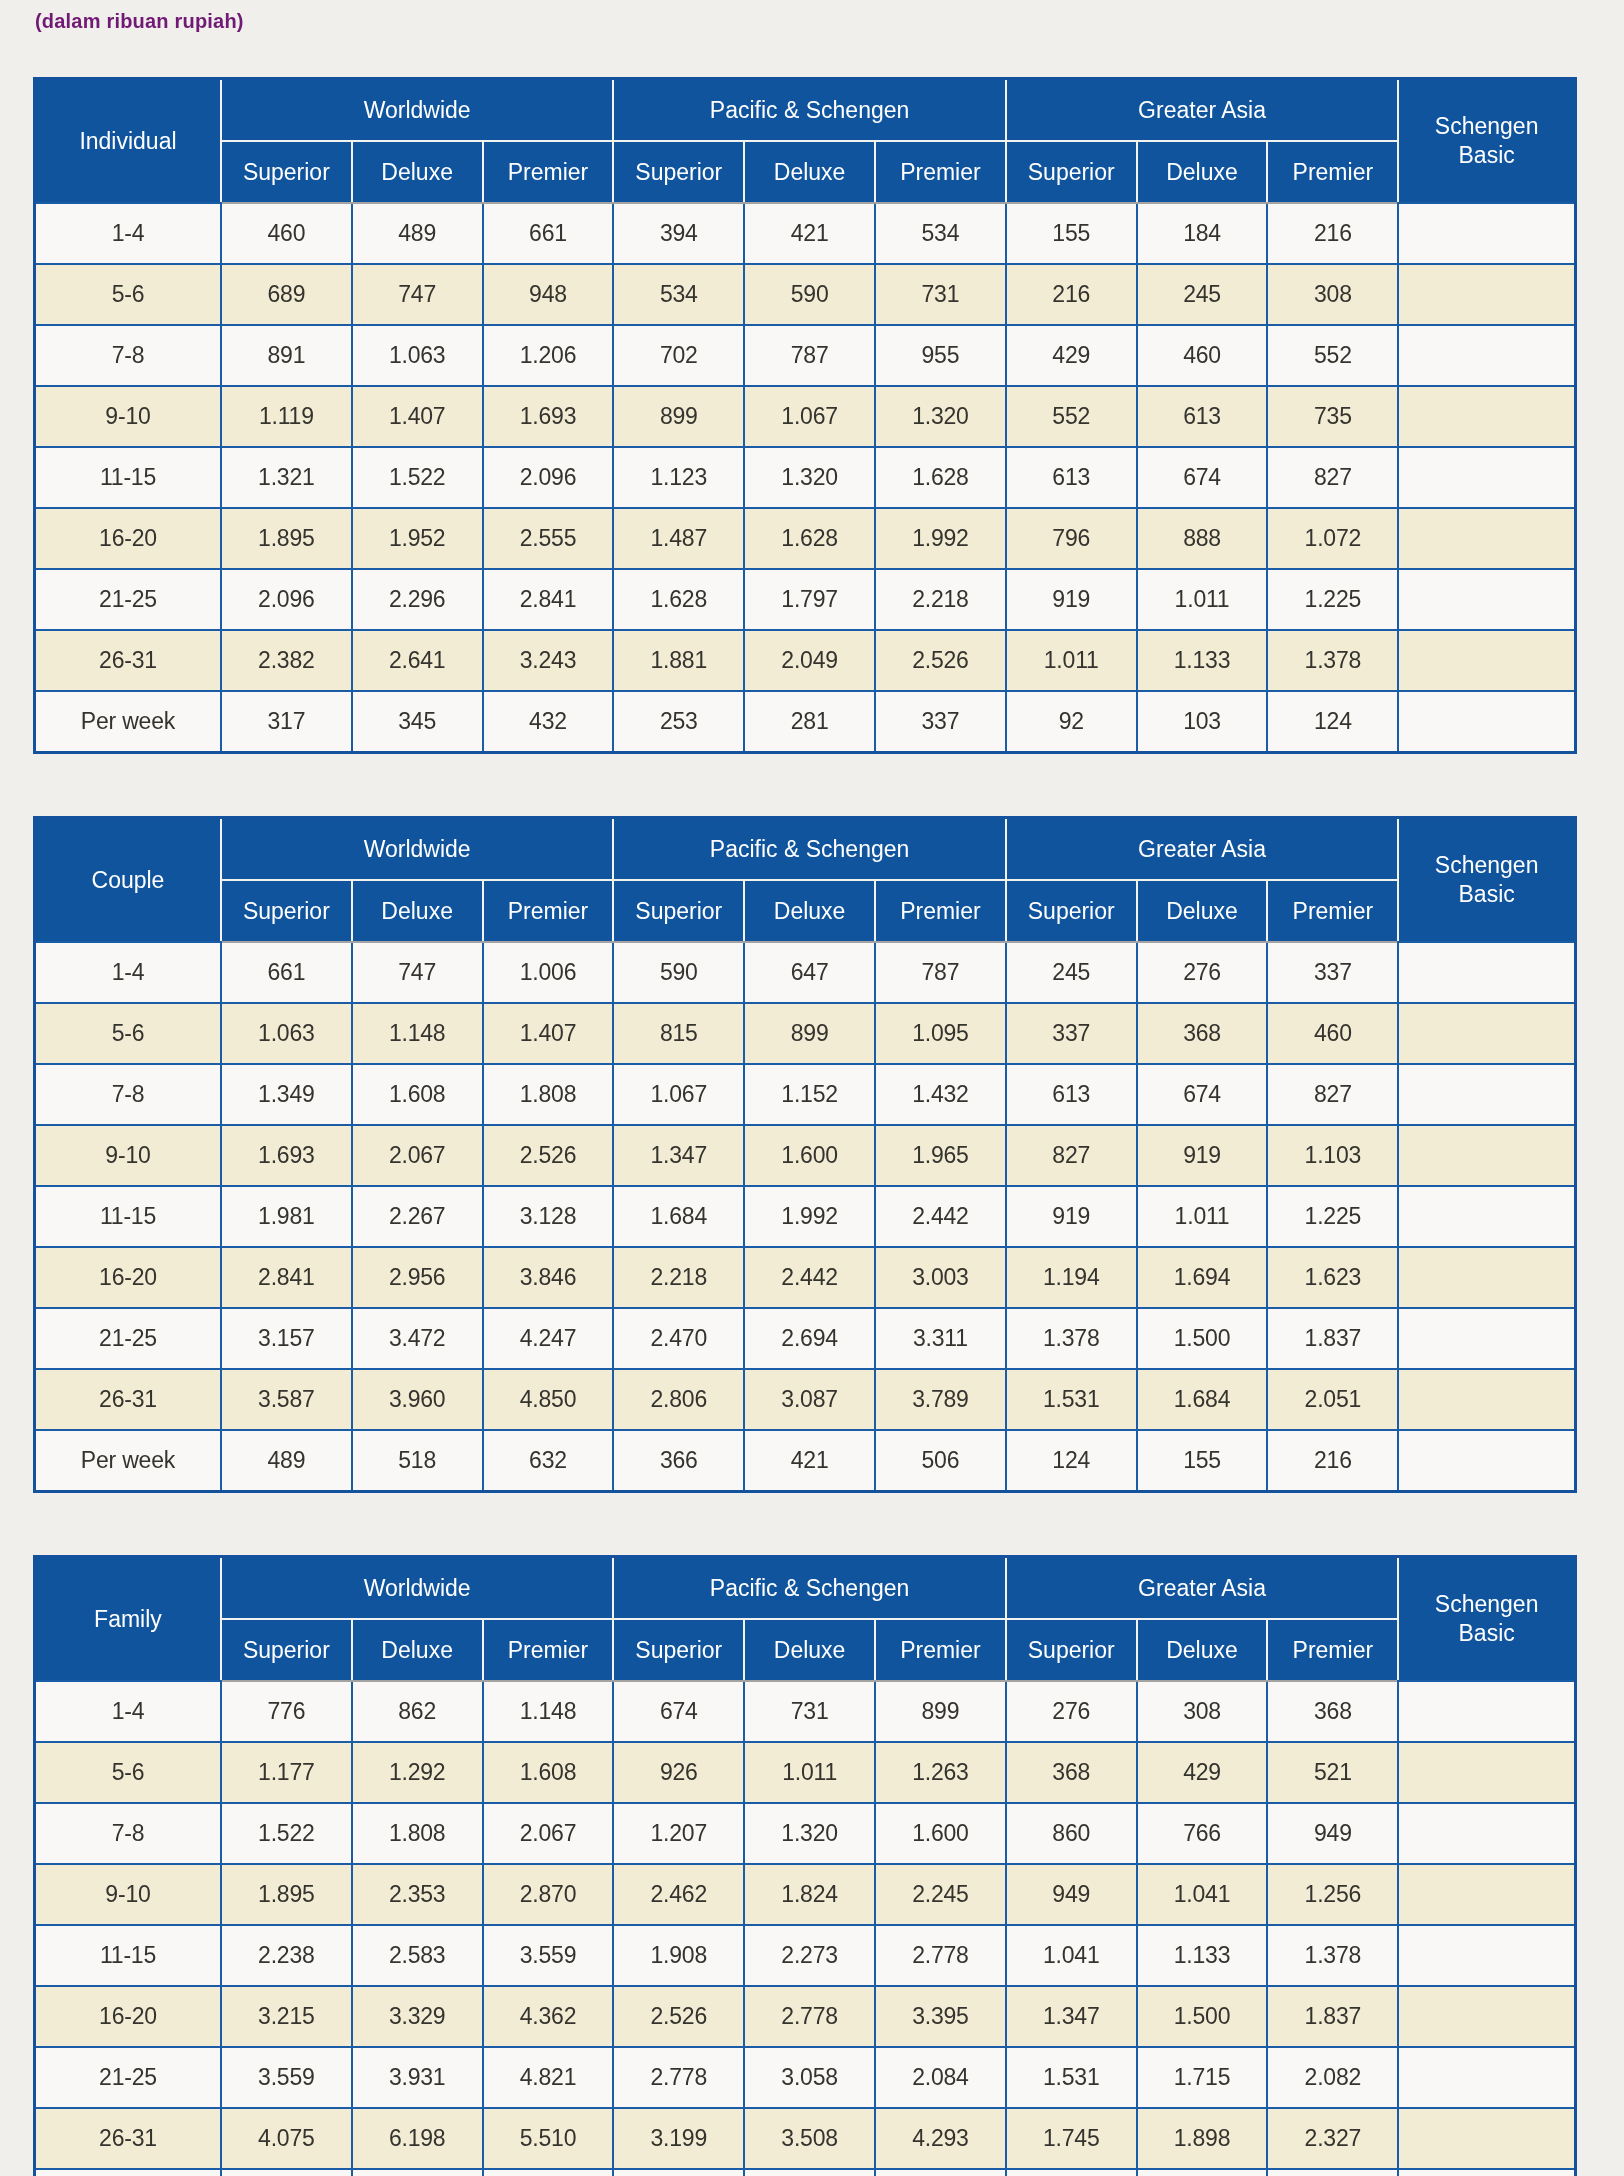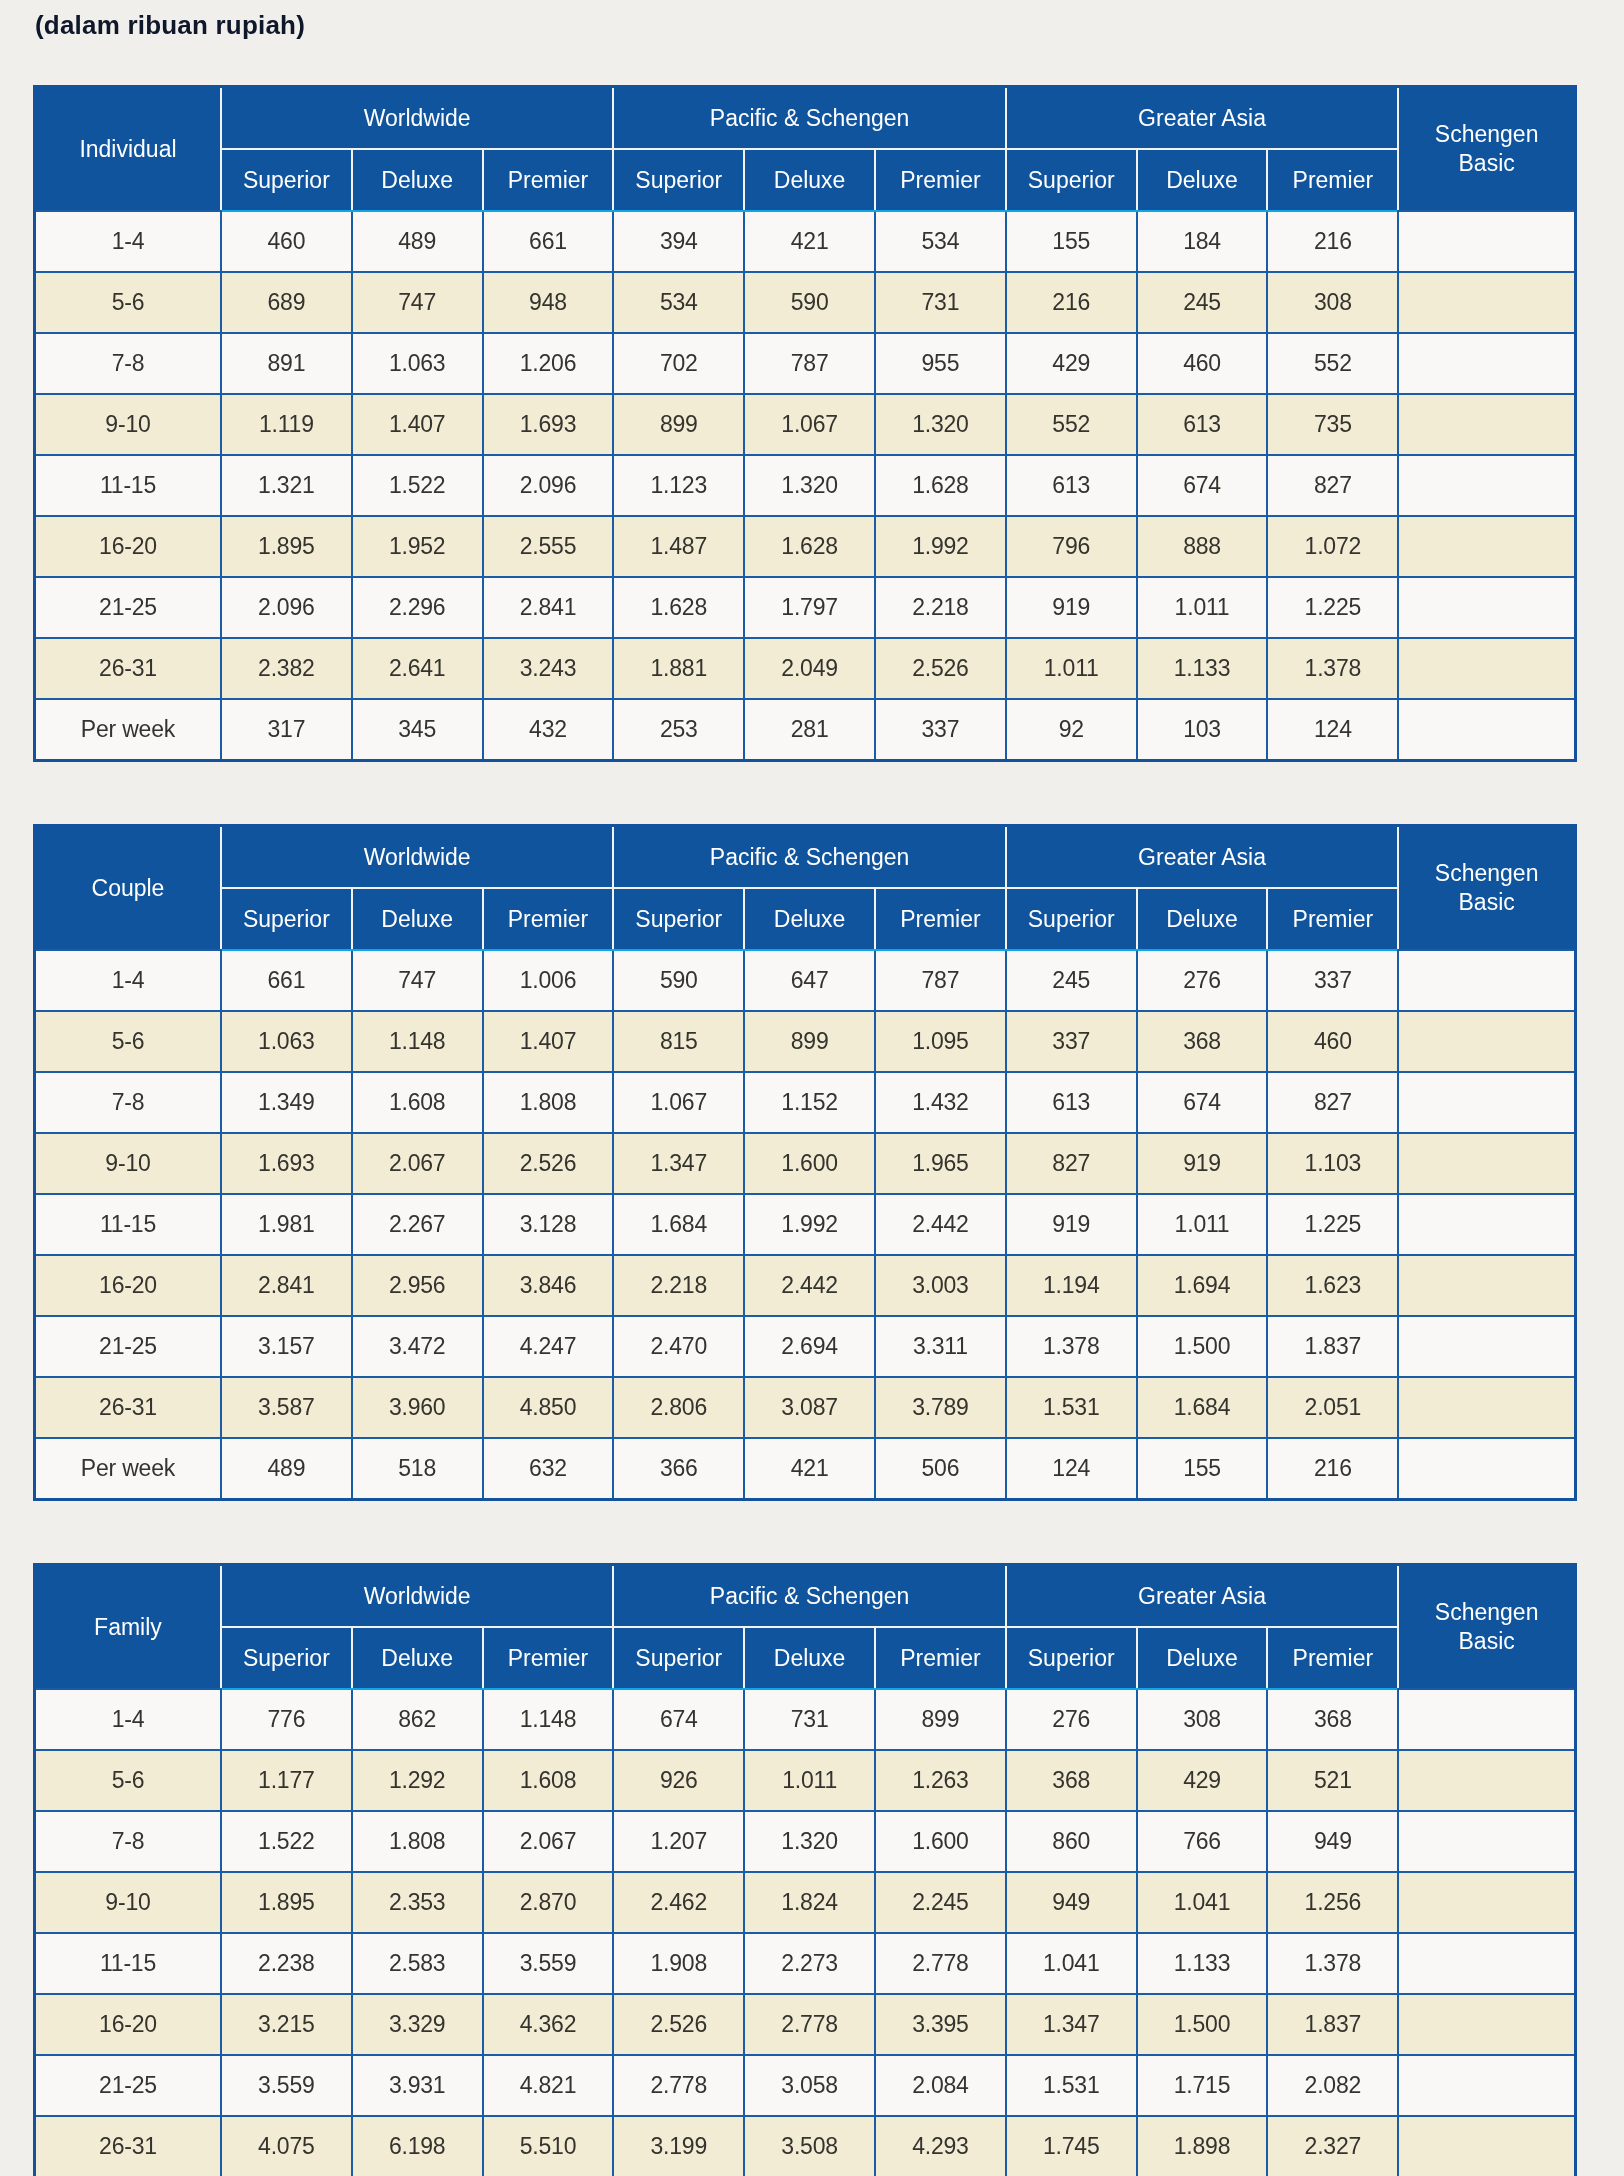--- a/index.html
+++ b/index.html
@@ -5,22 +5,22 @@
   html, body { margin: 0; padding: 0; }
   body {
     width: 1624px;
     min-height: 2176px;
     box-sizing: border-box;
     background: #f1efec;
     padding: 10px 47px 16px 33px;
     font-family: "Liberation Sans", sans-serif;
   }
   .page-title {
-    color: #0f172a;
-    font-size: 26px;
+    color: #701a75;
+    font-size: 20px;
     font-weight: 700;
     letter-spacing: 0.2px;
     margin: 0 0 0 2px;
   }
   .tables-wrap { margin-top: 44px; }
   table.price {
     width: 1544px;
     border-collapse: collapse;
     table-layout: fixed;
     border: 3px solid #14529d;
@@ -36,21 +36,21 @@
     color: #ffffff;
     font-size: 23px;
     font-weight: 400;
     height: 60px;
     padding: 0 6px;
     border: 2px solid #f4f2ef;
     vertical-align: middle;
     text-align: center;
     line-height: 1.25;
   }
-  thead tr:last-child th { border-bottom: 2px solid #0ea5e9; }
+  thead tr:last-child th { border-bottom: 2px solid #a3a3a3; }
   thead th[rowspan]      { border-bottom: 2px solid #1b5ca6; }
   tbody th, tbody td {
     border: 2px solid #1b5ca6;
     height: 59px;
     padding: 0 4px;
     text-align: center;
     vertical-align: middle;
     font-size: 23px;
     font-weight: 400;
     color: #34332e;

